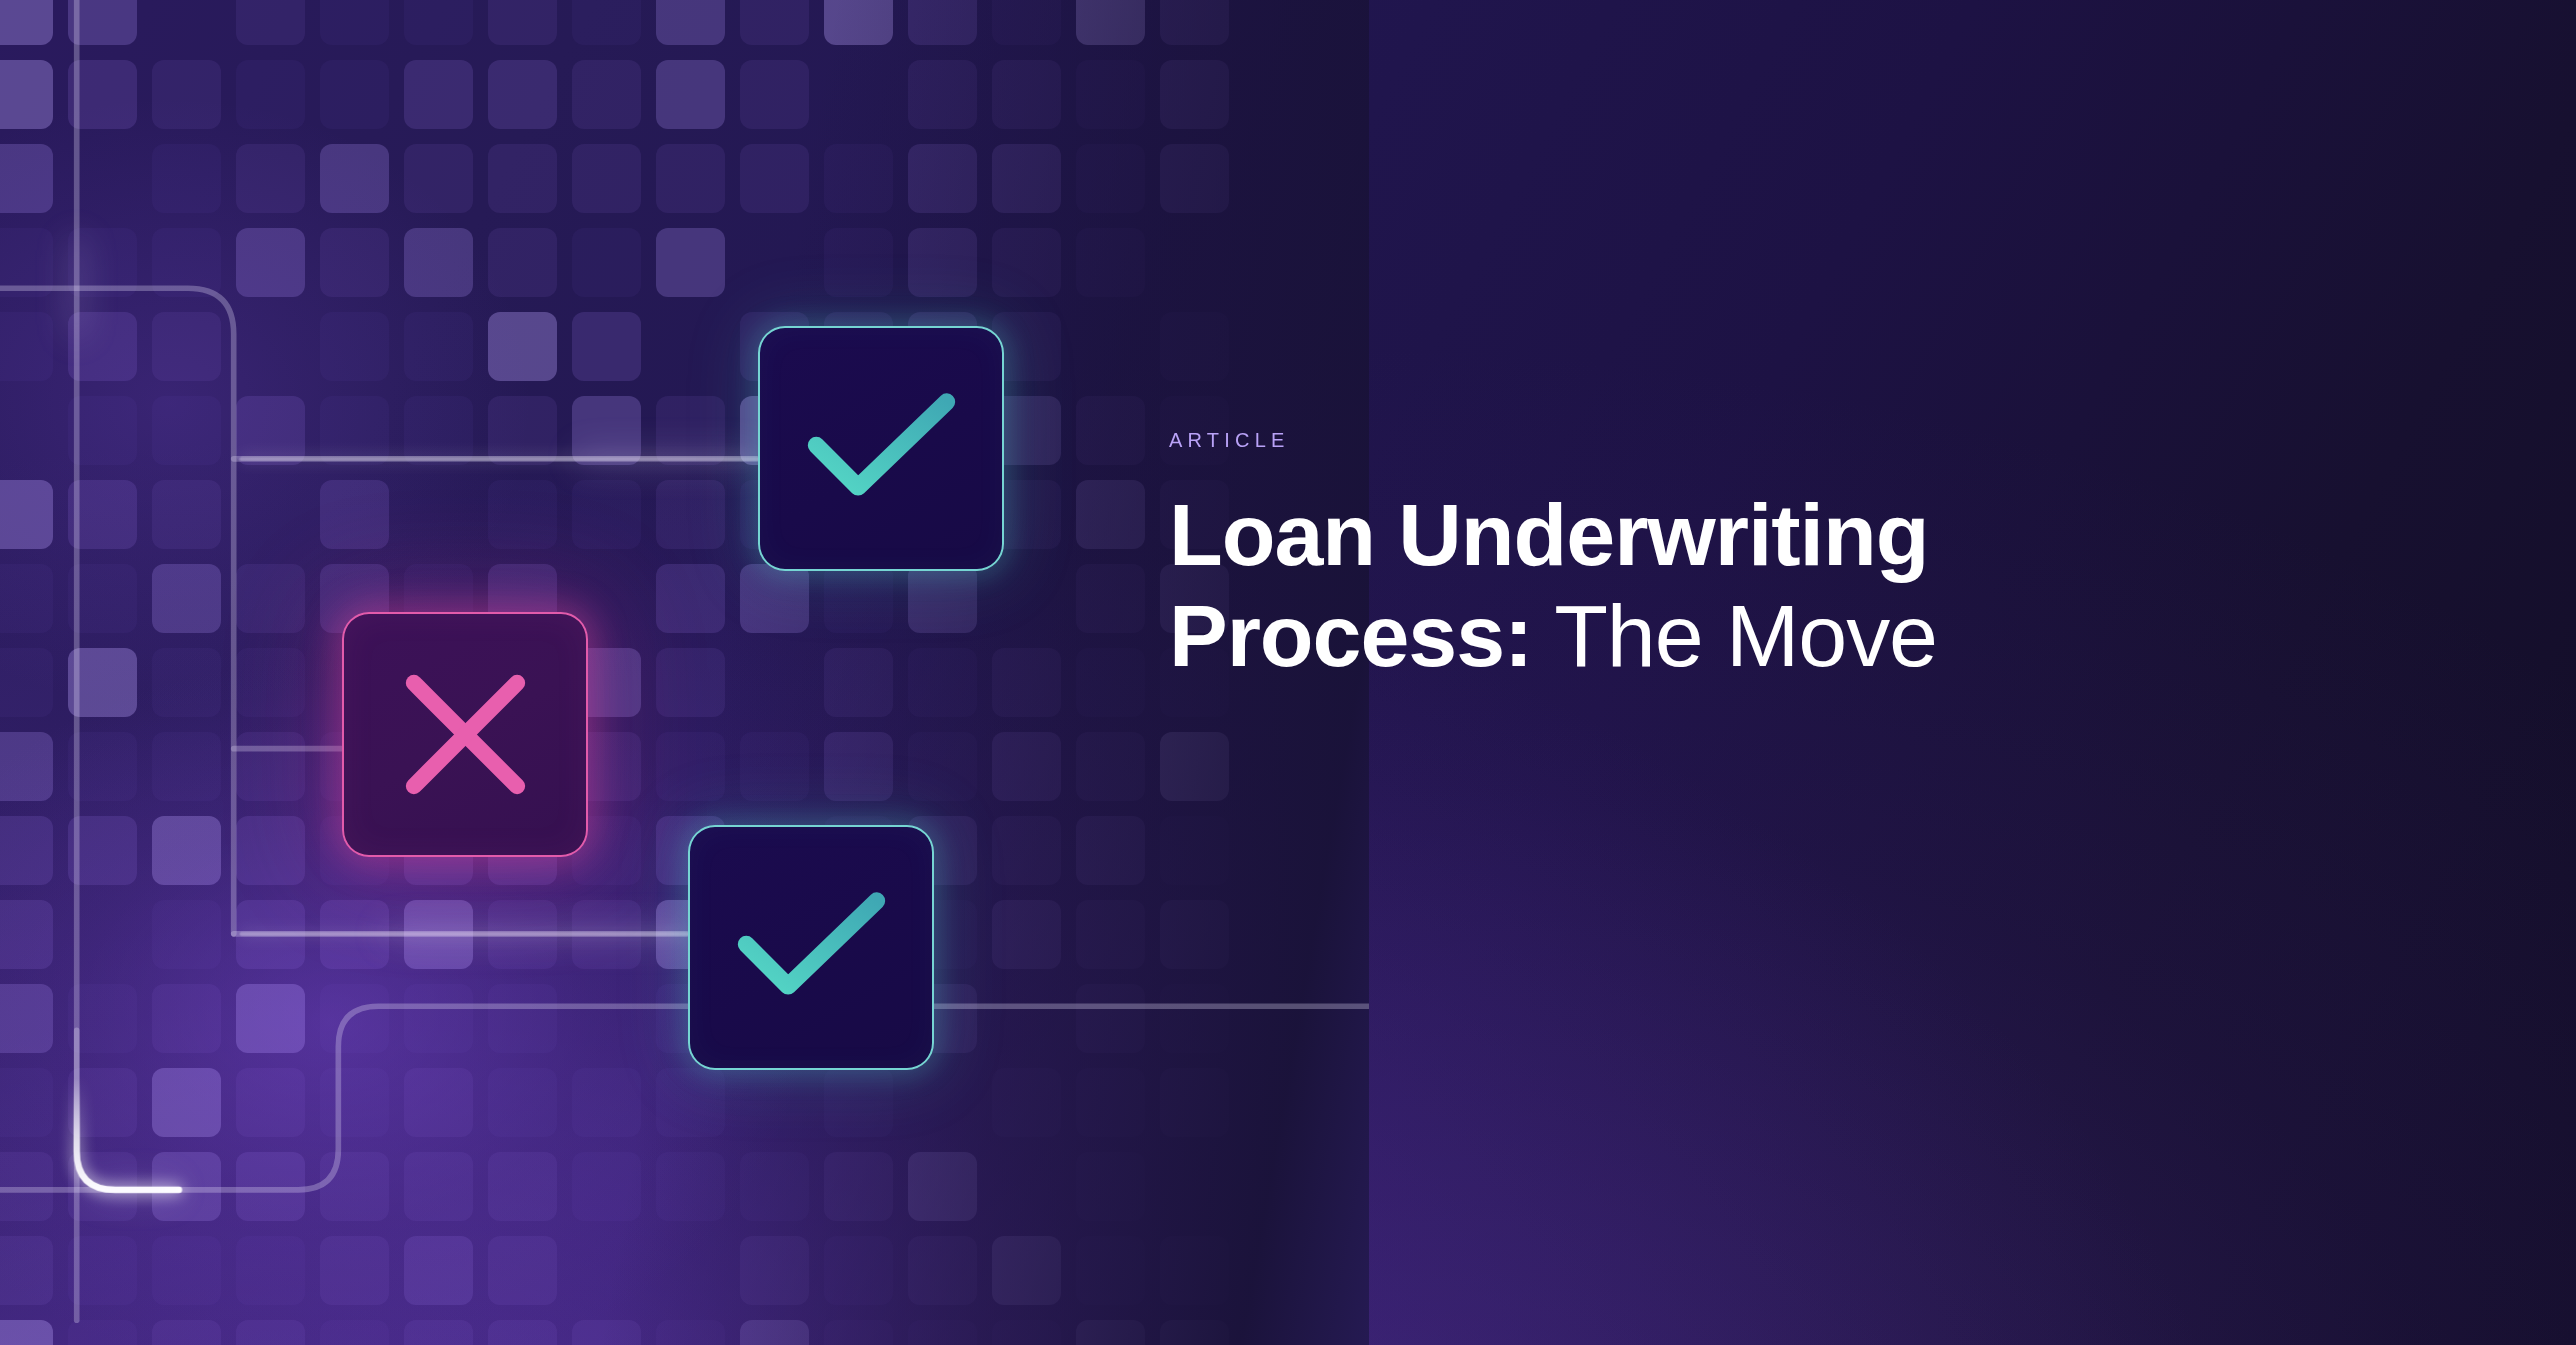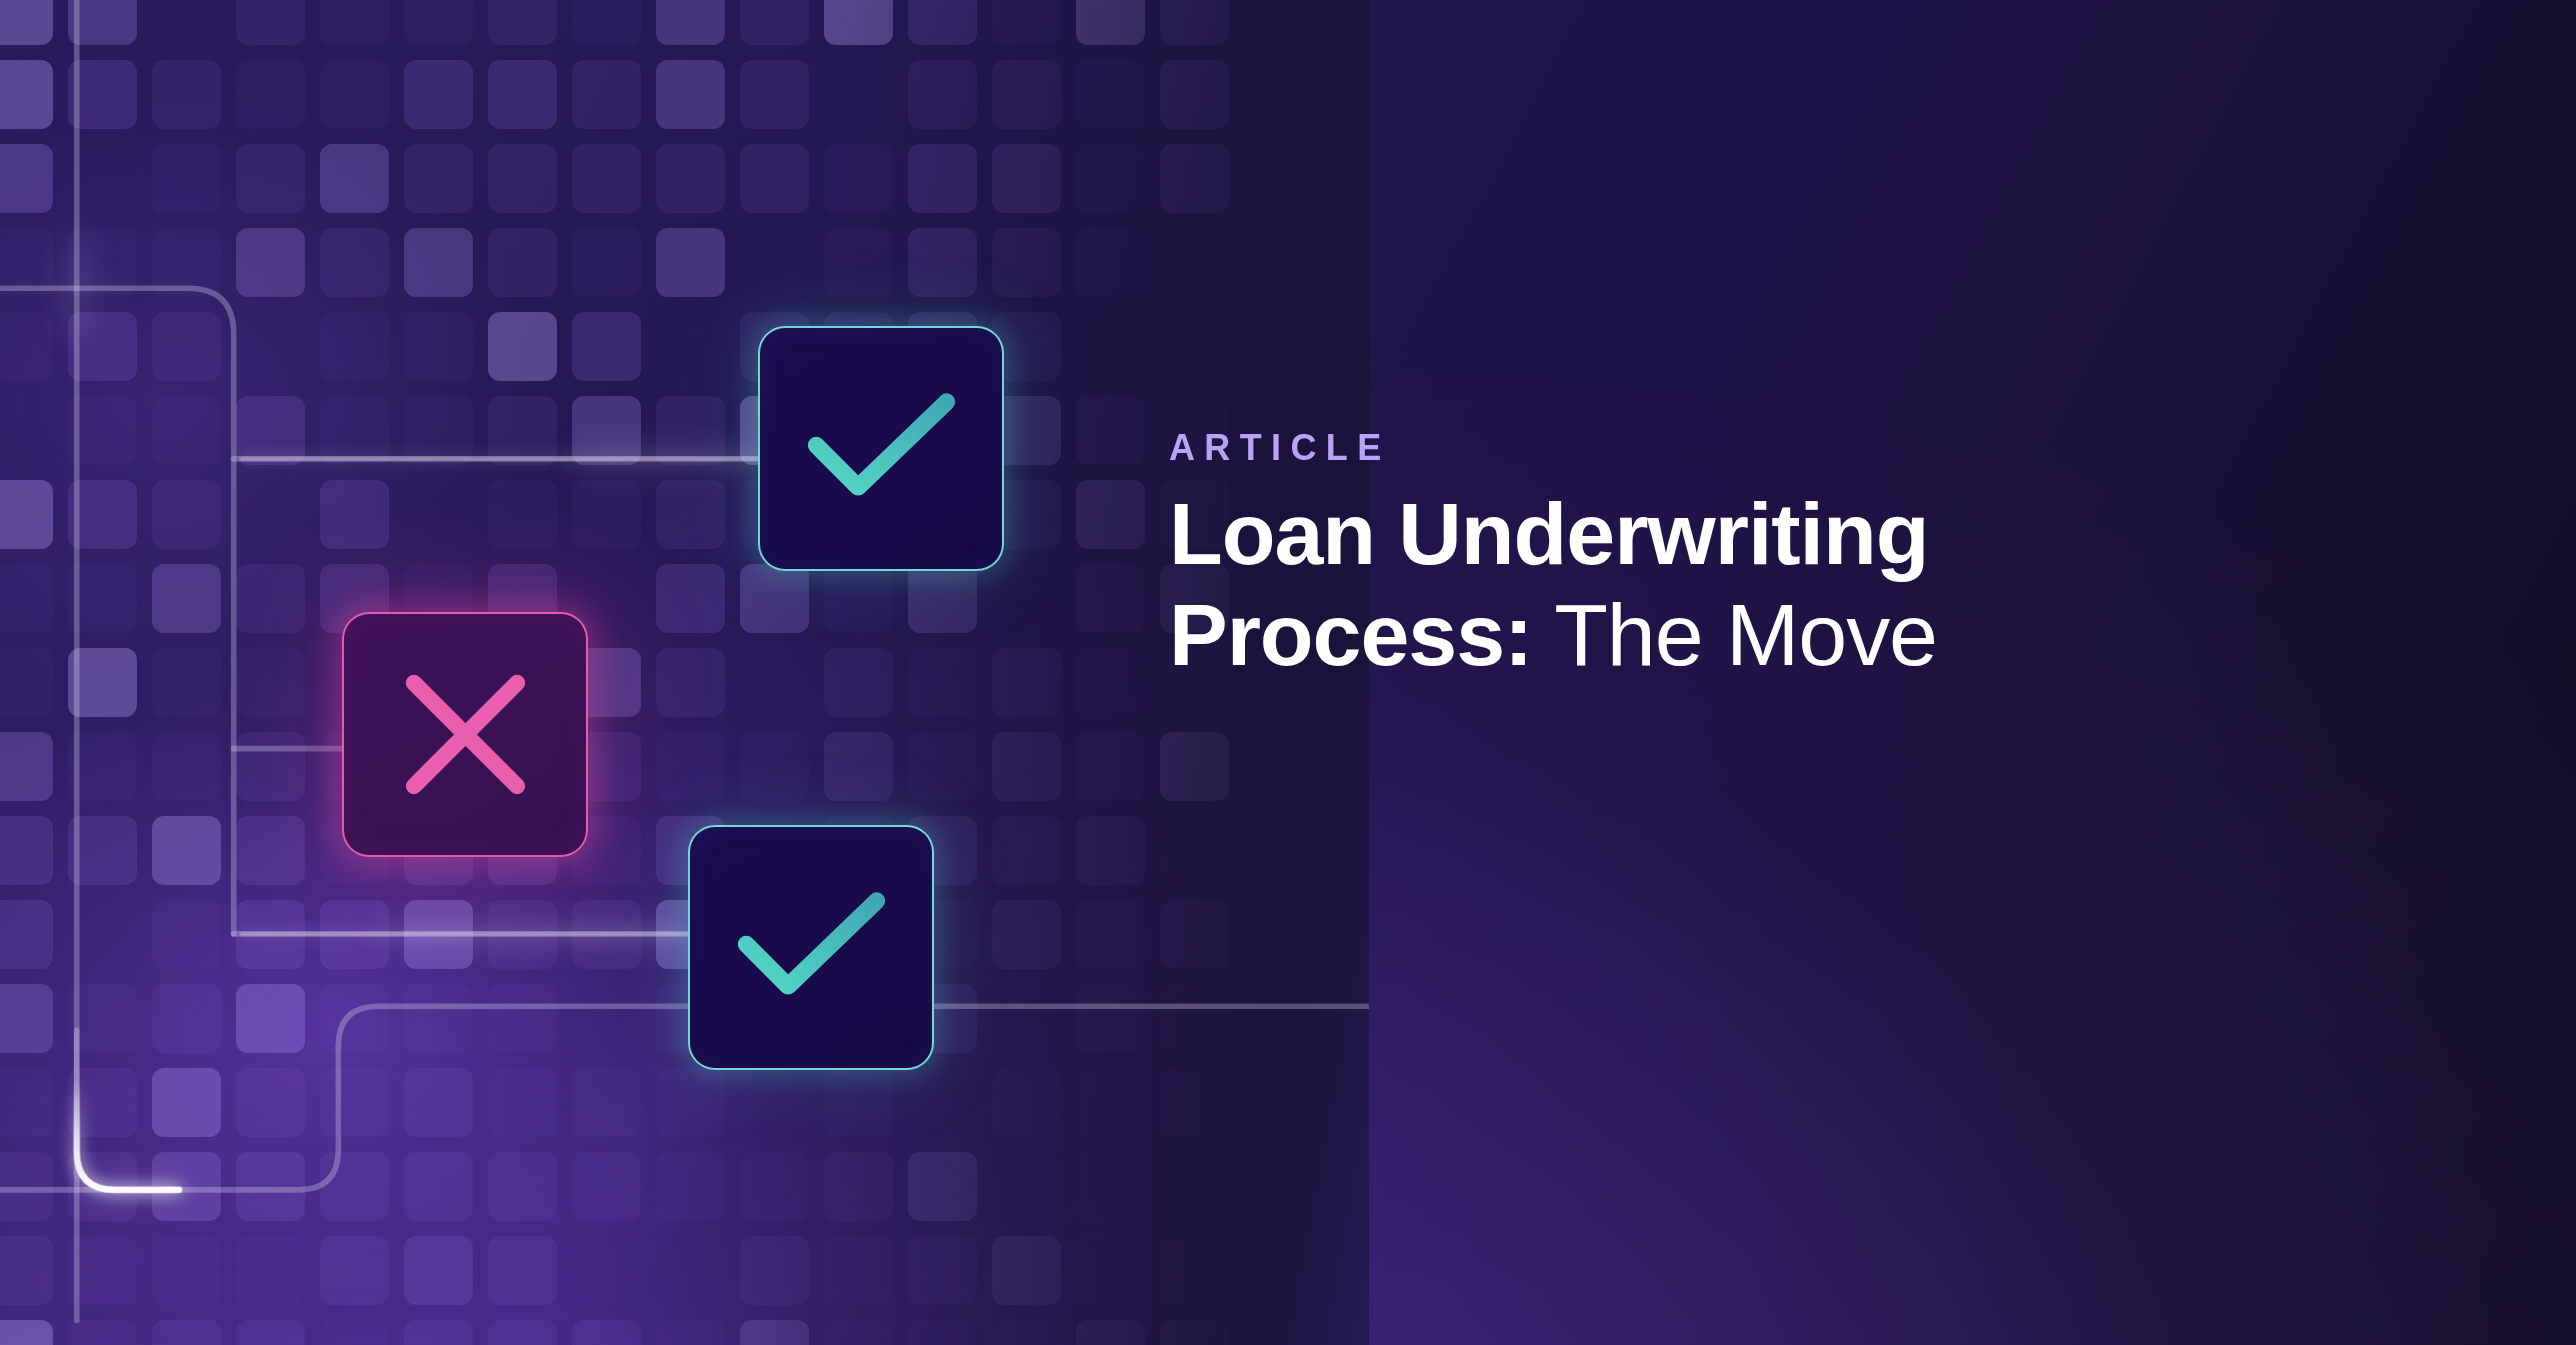--- a/index.html
+++ b/index.html
@@ -43,22 +43,22 @@
   .card-x{border:2.4px solid rgba(236,96,176,.95);
     background:linear-gradient(150deg,#3c1158 0%,#3a1254 50%,#351050 100%);
     box-shadow:0 0 32px 8px rgba(232,70,160,.34), 0 0 97px 29px rgba(214,52,150,.20), inset 0 0 35px rgba(232,90,176,.07);}
 
   #card-check-top{left:758px;top:326px;width:246px;height:245px}
   #card-x{left:342px;top:612px;width:246px;height:245px}
   #card-check-bottom{left:688px;top:825px;width:246px;height:245px}
 
   
   .textcol{position:absolute;left:1169px;top:430px;width:1256px}
-  .eyebrow{font-size:36px;font-weight:bold;letter-spacing:.26em;color:#b9a2f7;line-height:1}
-  .title{margin-top:18px;font-size:88px;line-height:1.145;color:#fff;letter-spacing:-.012em;white-space:nowrap}
+  .eyebrow{font-size:20px;font-weight:normal;letter-spacing:.26em;color:#b9a2f7;line-height:1}
+  .title{margin-top:35px;font-size:88px;line-height:1.145;color:#fff;letter-spacing:-.012em;white-space:nowrap}
   .title .b{font-weight:bold}
   .title .t{font-weight:300}
   .title .line{display:block}
 </style>
 </head>
 <body>
 
 <div class="hero">
 
   <div class="grid" id="pixel-grid">

